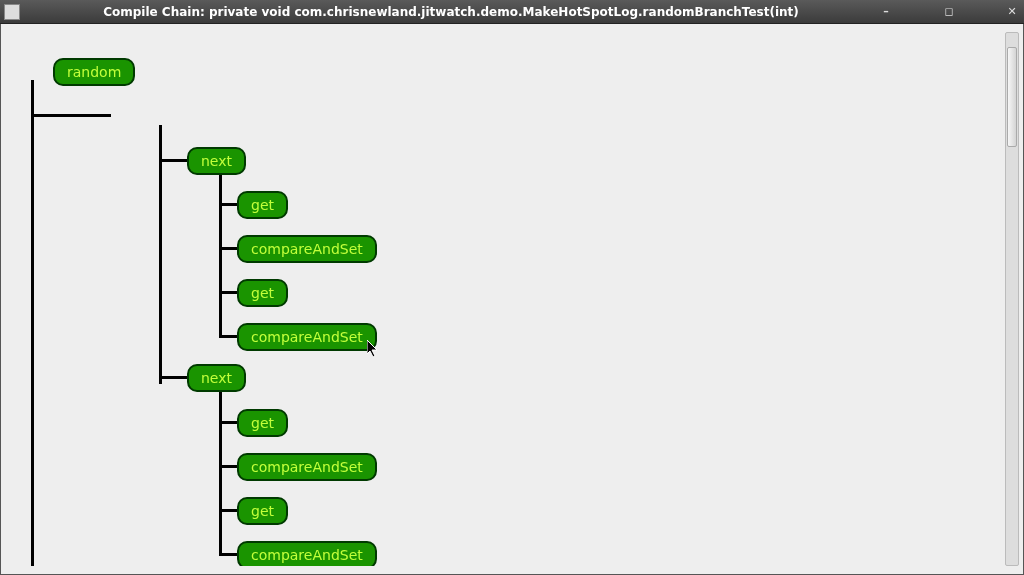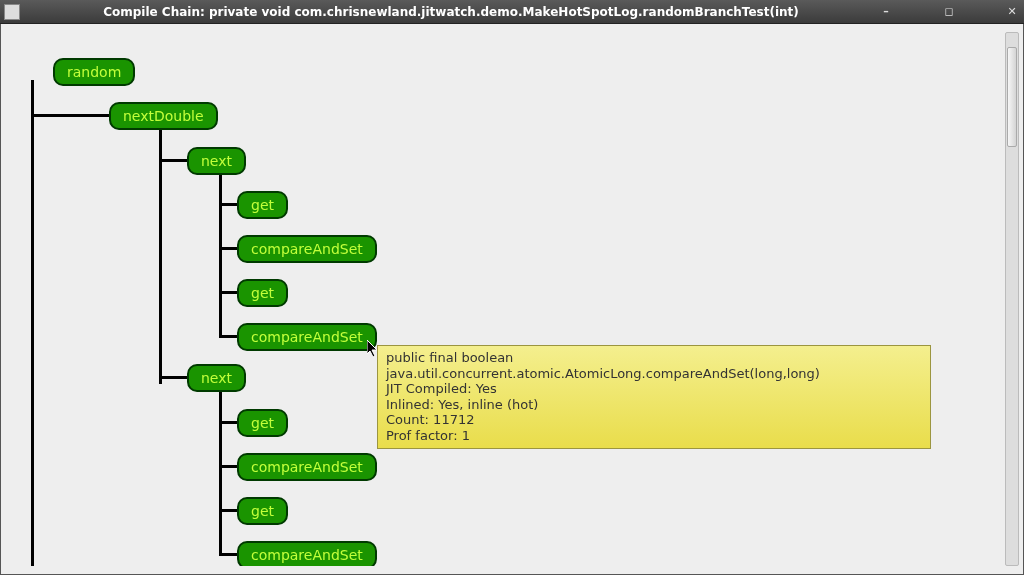--- a/index.html
+++ b/index.html
@@ -129,41 +129,33 @@
     <div class="connector" style="left:210px; top:215px; width:20px; height:3px;"></div>
     <div class="connector" style="left:210px; top:259px; width:20px; height:3px;"></div>
     <div class="connector" style="left:210px; top:303px; width:20px; height:3px;"></div>
 
     <div class="connector" style="left:210px; top:389px; width:20px; height:3px;"></div>
     <div class="connector" style="left:210px; top:433px; width:20px; height:3px;"></div>
     <div class="connector" style="left:210px; top:477px; width:20px; height:3px;"></div>
     <div class="connector" style="left:210px; top:521px; width:20px; height:3px;"></div>
 
     <div class="node" style="left:44px; top:26px;">random</div>
-    <div class="node" style="left:100px; top:70px;">nextDouble</div>
 
     <div class="node" style="left:178px; top:115px;">next</div>
     <div class="node" style="left:228px; top:159px;">get</div>
     <div class="node" style="left:228px; top:203px;">compareAndSet</div>
     <div class="node" style="left:228px; top:247px;">get</div>
     <div class="node" style="left:228px; top:291px;">compareAndSet</div>
 
     <div class="node" style="left:178px; top:332px;">next</div>
     <div class="node" style="left:228px; top:377px;">get</div>
     <div class="node" style="left:228px; top:421px;">compareAndSet</div>
     <div class="node" style="left:228px; top:465px;">get</div>
     <div class="node" style="left:228px; top:509px;">compareAndSet</div>
 
-    <div class="tooltip" style="left:368px; top:313px; width:554px;">
-      <div>public final boolean java.util.concurrent.atomic.AtomicLong.compareAndSet(long,long)</div>
-      <div>JIT Compiled: Yes</div>
-      <div>Inlined: Yes, inline (hot)</div>
-      <div>Count: 11712</div>
-      <div>Prof factor: 1</div>
-    </div>
 
     <svg class="cursor" style="left:358px; top:308px;" viewBox="0 0 12 18">
       <polygon points="0,0 0,14 3,11 6,17 8,16 5,10 10,10" fill="#000" stroke="#fff" stroke-width="1"></polygon>
     </svg>
 
   </div>
 
   <div class="scrollbar-v">
     <div class="thumb"></div>
   </div>

